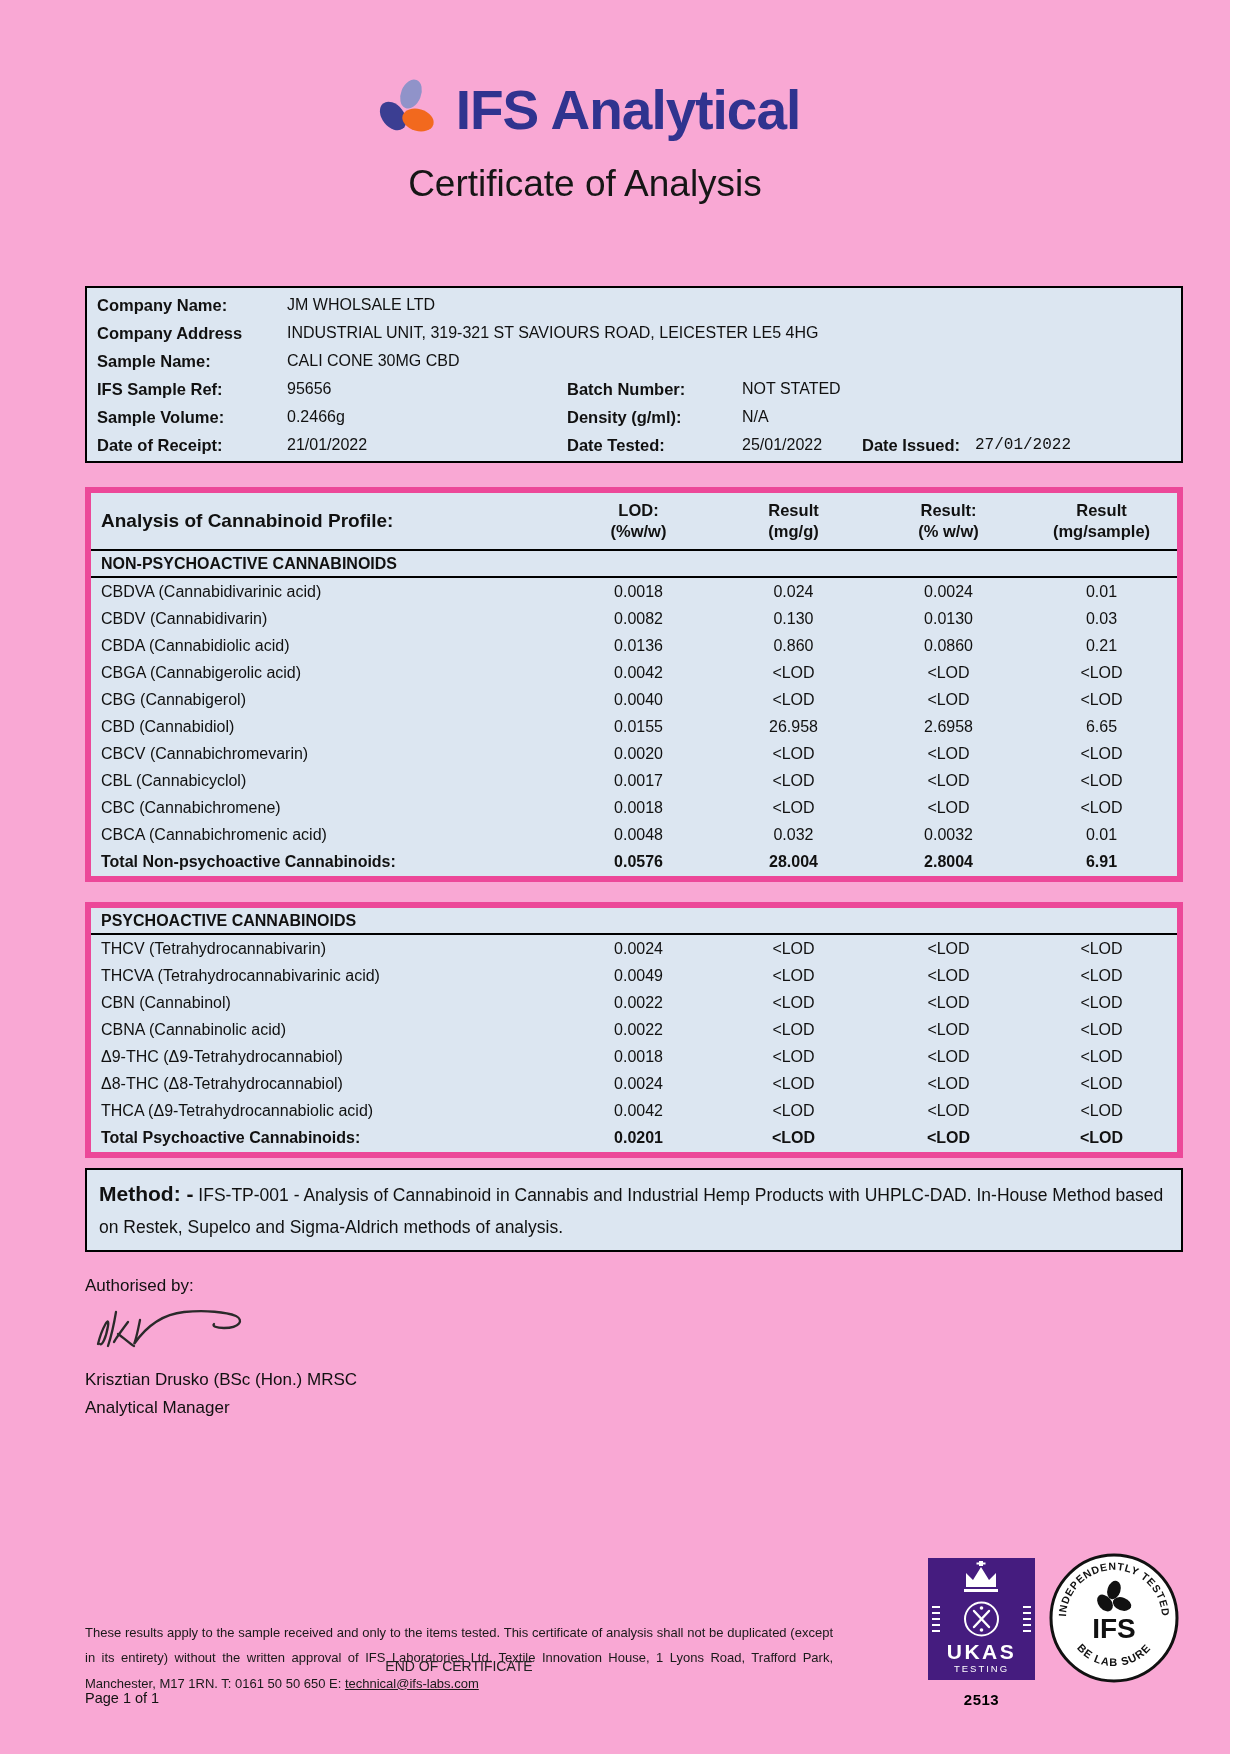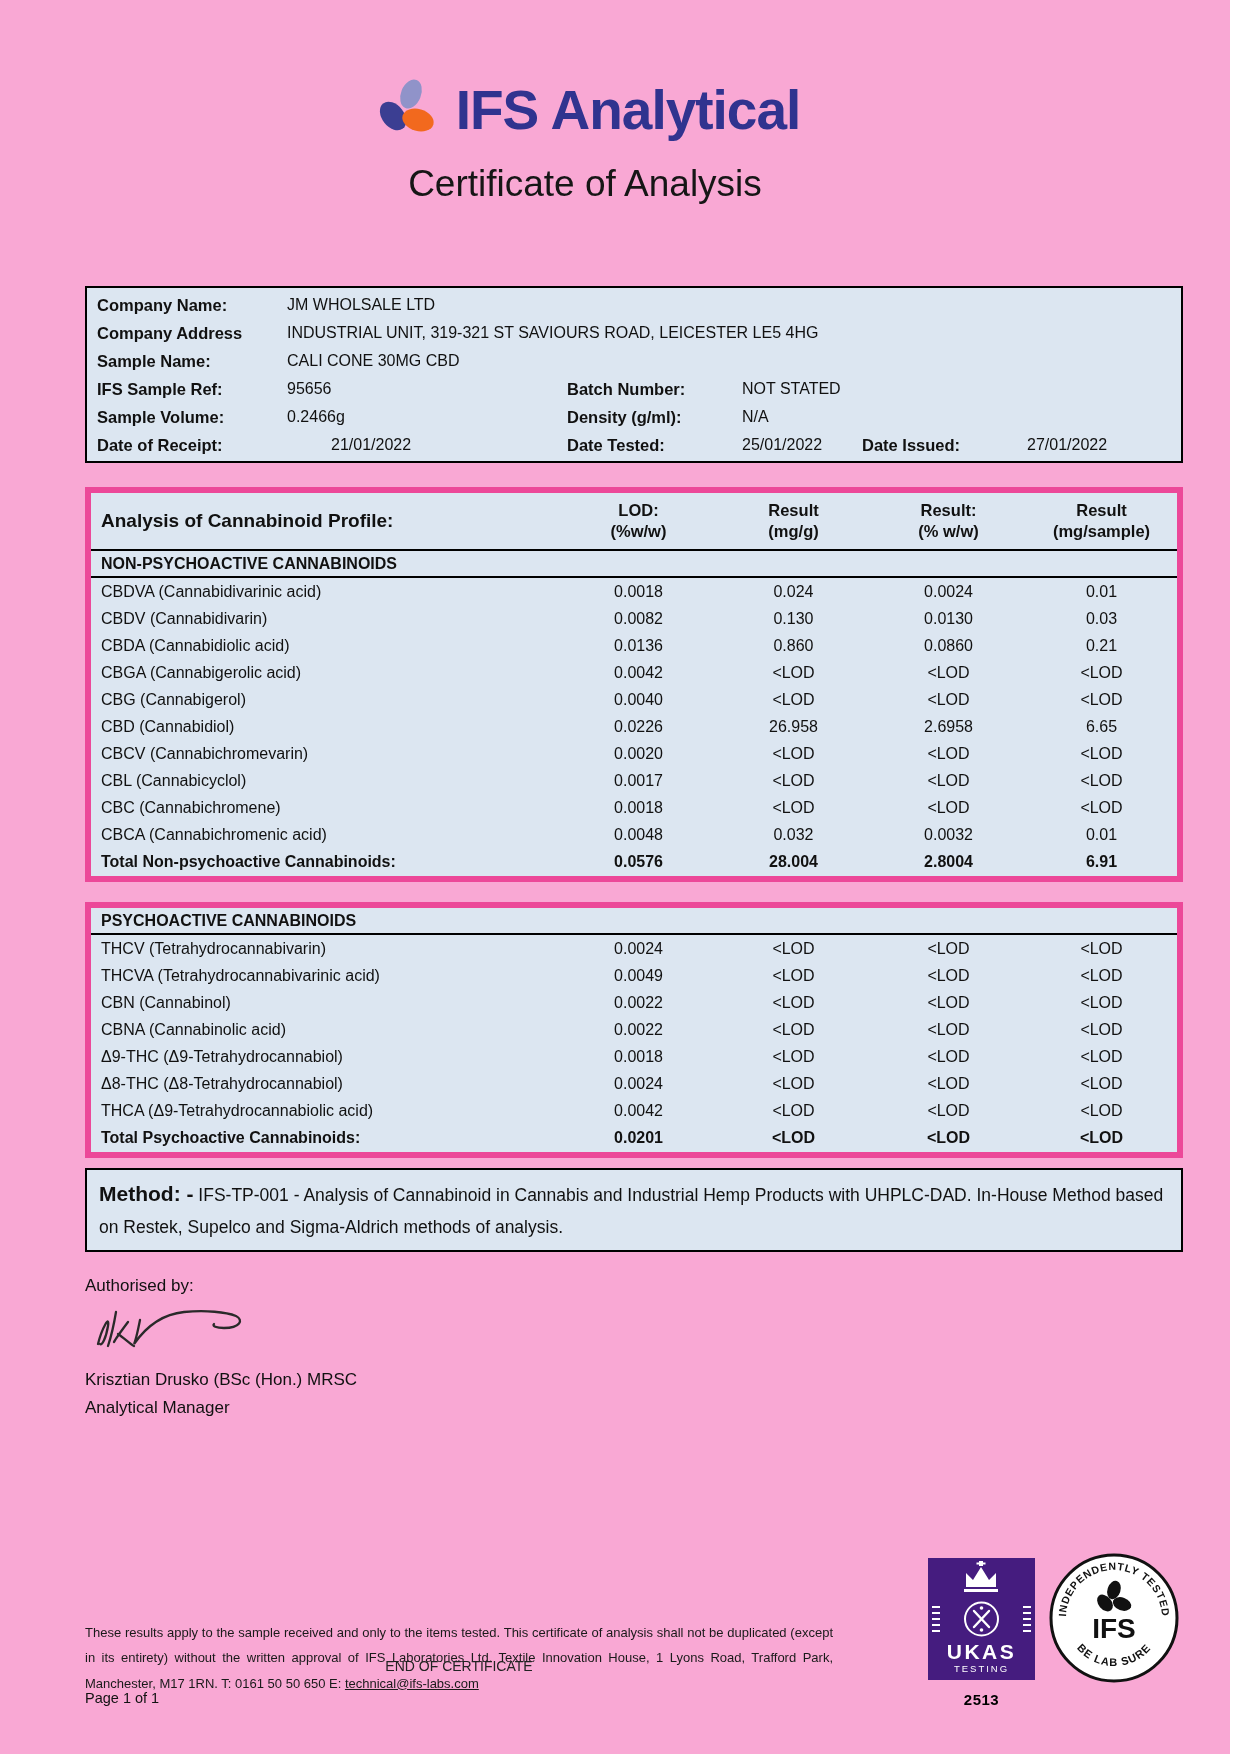--- a/index.html
+++ b/index.html
@@ -96,25 +96,25 @@
         <span class="info-value" style="left: 655px;">NOT STATED</span>
       </div>
       <div class="info-row">
         <span class="info-label" style="left: 10px;">Sample Volume:</span>
         <span class="info-value" style="left: 200px;">0.2466g</span>
         <span class="info-label" style="left: 480px;">Density (g/ml):</span>
         <span class="info-value" style="left: 655px;">N/A</span>
       </div>
       <div class="info-row">
         <span class="info-label" style="left: 10px;">Date of Receipt:</span>
-        <span class="info-value" style="left: 200px; margin-left: 44px;">21/01/2022</span>
+        <span class="info-value" style="left: 200px;">21/01/2022</span>
         <span class="info-label" style="left: 480px;">Date Tested:</span>
         <span class="info-value" style="left: 655px;">25/01/2022</span>
         <span class="info-label" style="left: 775px;">Date Issued:</span>
-        <span class="info-value" style="left: 940px;">27/01/2022</span>
+        <span class="info-value" style="left: 888px; font-family: Liberation Mono, monospace;">27/01/2022</span>
       </div>
     </div>
 
   <div class="coa-table table1">
     <div class="t-header">
       <div class="h0">Analysis of Cannabinoid Profile:</div>
       <div class="hcol">
         <span>LOD:</span>
         <span>(%w/w)</span>
       </div>
@@ -163,21 +163,21 @@
         </div>
         <div class="t-row">
           <div class="t-cell c0">CBG (Cannabigerol)</div>
           <div class="t-cell c1">0.0040</div>
           <div class="t-cell c2">&lt;LOD</div>
           <div class="t-cell c3">&lt;LOD</div>
           <div class="t-cell c4">&lt;LOD</div>
         </div>
         <div class="t-row">
           <div class="t-cell c0">CBD (Cannabidiol)</div>
-          <div class="t-cell c1">0.0226</div>
+          <div class="t-cell c1">0.0155</div>
           <div class="t-cell c2">26.958</div>
           <div class="t-cell c3">2.6958</div>
           <div class="t-cell c4">6.65</div>
         </div>
         <div class="t-row">
           <div class="t-cell c0">CBCV (Cannabichromevarin)</div>
           <div class="t-cell c1">0.0020</div>
           <div class="t-cell c2">&lt;LOD</div>
           <div class="t-cell c3">&lt;LOD</div>
           <div class="t-cell c4">&lt;LOD</div>

